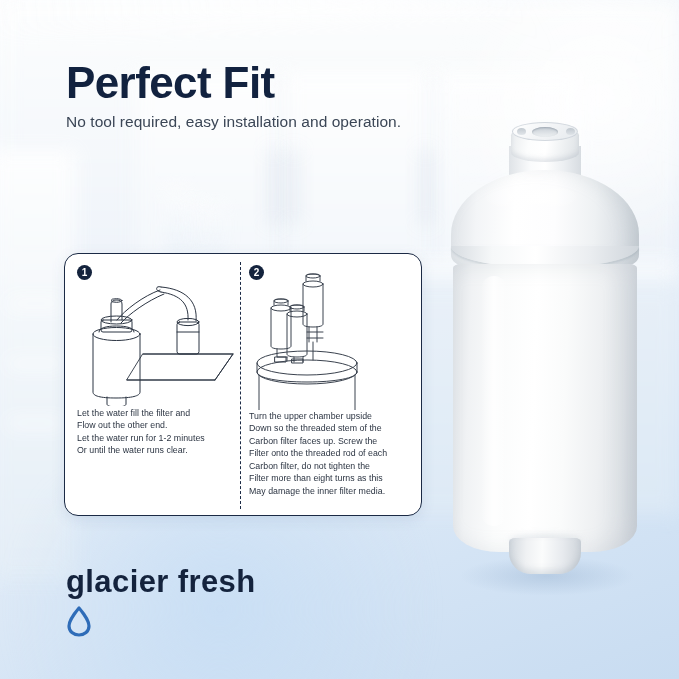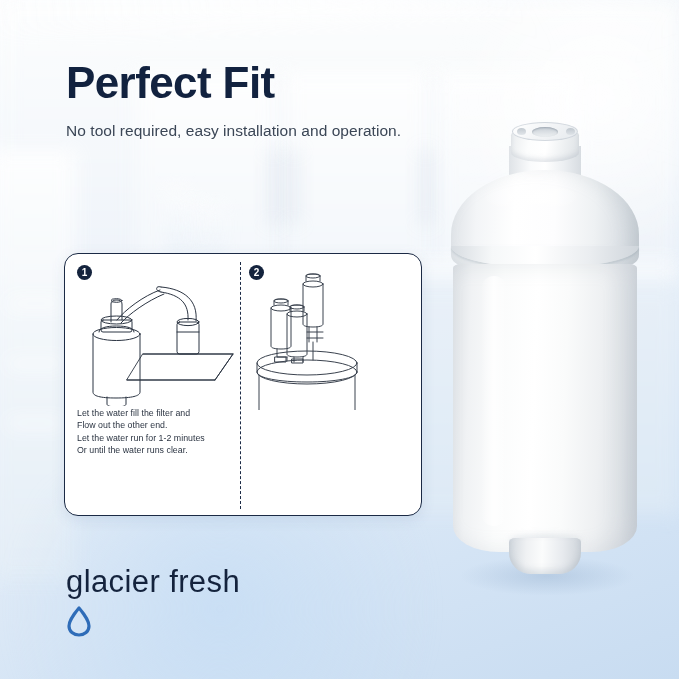--- a/index.html
+++ b/index.html
@@ -96,21 +96,21 @@
     line-height:1.05;
     white-space:nowrap;
   }
   .sub {
     font-size:15.5px;
     color:#3b4656;
     line-height:1.55;
     letter-spacing:.05px;
     white-space:nowrap;
   }
-  #sub1 { margin-top:13px; }
+  #sub1 { margin-top:4px; }
   #sub2 { margin-top:7px; }
 
   
   #panel {
     position:absolute; left:64px; top:253px;
     width:358px; height:263px;
     background:#ffffff;
     border:1.6px solid #1b2a45;
     border-radius:14px;
     box-shadow:0 3px 14px rgba(70,100,140,.12);
@@ -242,21 +242,21 @@
   #stem-shade {
     position:absolute; left:72px; top:408px;
     width:72px; height:12px; border-radius:50%;
     background:rgba(160,172,186,.22);
     filter:blur(3px);
   }
 
   
   #logo { position:absolute; left:66px; top:566px; }
   #logo-word {
-    font-size:31px; font-weight:normal;
+    font-size:31px; font-weight:bold;
     color:#14233d; letter-spacing:.4px; line-height:1;
     white-space:nowrap;
   }
   #logo-drop { margin-top:8px; width:26px; height:32px; display:block; }
 </style>
 </head>
 <body>
 
 <div id="stage">
 
@@ -362,20 +362,27 @@
 
             <ellipse cx="66" cy="101" rx="50" ry="12"></ellipse>
             <path d="M16 101 L16 110 C16 116 38 120 66 120 C94 120 116 116 116 110 L116 101"></path>
             <ellipse cx="66" cy="110" rx="50" ry="12"></ellipse>
 
             <path d="M18 113 L18 172 M114 113 L114 172"></path>
             <path d="M18 168 C18 175 40 179 66 179 C92 179 114 175 114 168"></path>
           </g>
         </svg>
       </div>
+      <div class="caption">Turn the upper chamber upside
+Down so the threaded stem of the
+Carbon filter faces up. Screw the
+Filter onto the threaded rod of each
+Carbon filter, do not tighten the
+Filter more than eight turns as this
+May damage the inner filter media.</div>
     </div>
   </div>
 
   <div id="product">
     <div id="prod-shadow"></div>
     <div id="neck"></div>
     <div id="collar"></div>
     <div id="collar-top"></div>
     <div class="notch" id="notch-l"></div>
     <div class="notch" id="notch-r"></div>

